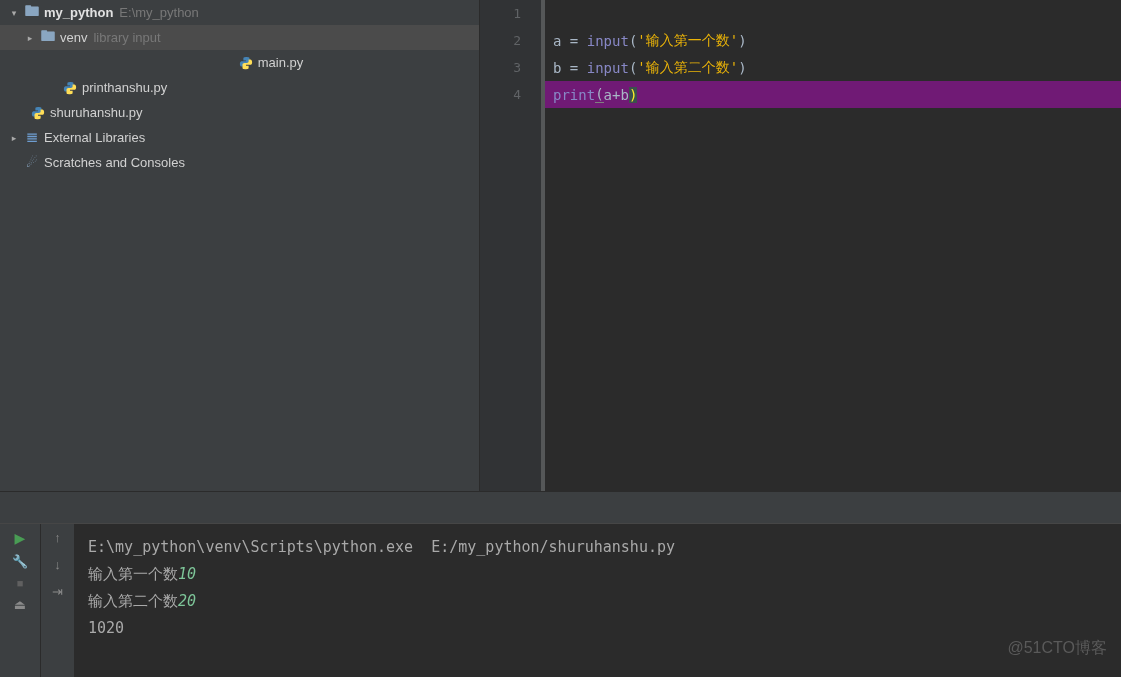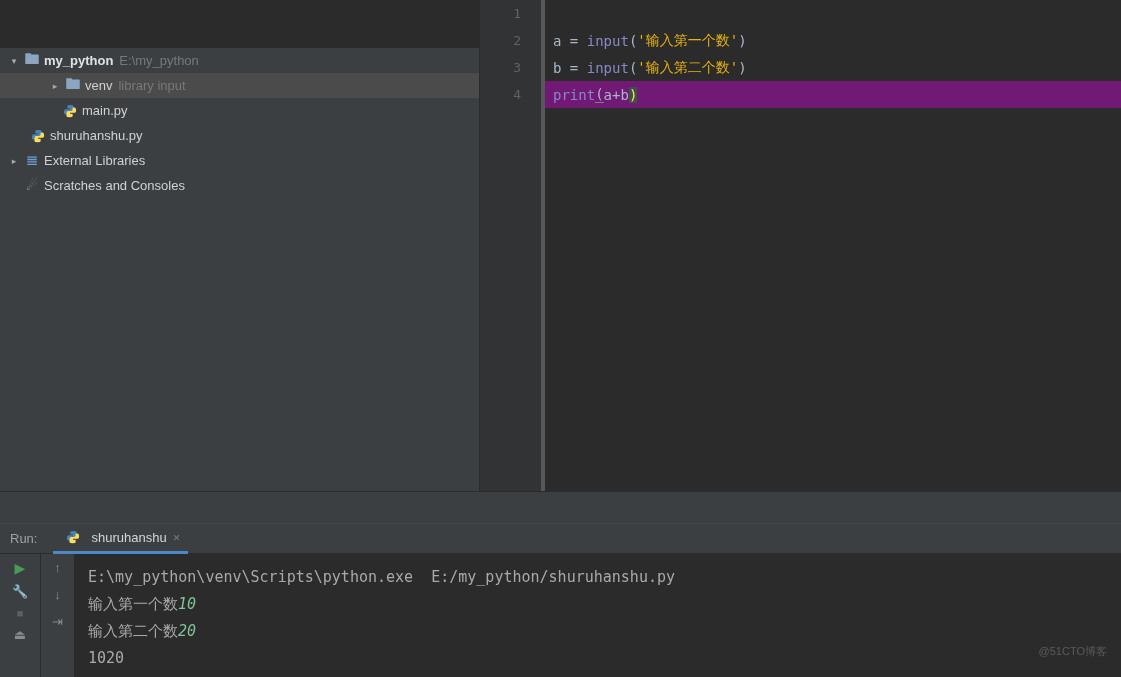--- a/index.html
+++ b/index.html
@@ -15,21 +15,20 @@
   }
   .main-area {
     display: flex;
     height: 491px;
   }
   .project-tree {
     width: 480px;
     background: #3c3f41;
     border-right: 1px solid #2b2b2b;
     overflow: hidden;
-    margin-top: 48px;
   }
   .tree-row {
     display: flex;
     align-items: center;
     height: 25px;
     padding-left: 8px;
     cursor: pointer;
     white-space: nowrap;
   }
   .arrow {
@@ -181,48 +180,57 @@
     padding:10px 14px;
     line-height:27px;
     white-space:pre;
   }
   .user-in { color:#7ec699; font-style:italic; }
   .watermark {
     position:absolute;
     right:14px;
     bottom:18px;
     color:#5a5a5a;
-    font-size:11px;
+    font-size:16px;
   }
 </style>
 </head>
 <body>
 
 <div class="main-area">
   <div class="project-tree">
     <div class="tree-row" style="padding-left:8px;">
       <span class="arrow down"></span>
       <span class="icon folder-icon"></span>
       <span class="name bold">my_python</span>
       <span class="hint">E:\my_python</span>
     </div>
-    <div class="tree-row row-selected" style="padding-left:49px;">
+    <div class="tree-row row-selected" style="padding-left:24px;">
       <span class="arrow right"></span>
       <span class="icon folder-icon"></span>
       <span class="name">venv</span>
       <span class="hint">library input</span>
+    </div>
+    <div class="tree-row" style="padding-left:58px;justify-content:center;">
+      <span class="icon py-icon">
+        <svg viewBox="0 0 16 16">
+            <path fill="#4584b6" d="M8 1c-3 0-3 1-3 2v2h3v1H3c-1 0-2 1-2 3s1 3 2 3h2v-2c0-1 1-2 2-2h3c1 0 2-1 2-2V3c0-1 0-2-4-2z"></path>
+            <path fill="#ffde57" d="M8 15c3 0 3-1 3-2v-2H8v-1h5c1 0 2-1 2-3s-1-3-2-3h-2v2c0 1-1 2-2 2H6c-1 0-2 1-2 2v3c0 1 0 2 4 2z"></path>
+          </svg>
+      </span>
+      <span class="name">main.py</span>
     </div>
     <div class="tree-row" style="padding-left:58px;">
       <span class="icon py-icon">
         <svg viewBox="0 0 16 16">
             <path fill="#4584b6" d="M8 1c-3 0-3 1-3 2v2h3v1H3c-1 0-2 1-2 3s1 3 2 3h2v-2c0-1 1-2 2-2h3c1 0 2-1 2-2V3c0-1 0-2-4-2z"></path>
             <path fill="#ffde57" d="M8 15c3 0 3-1 3-2v-2H8v-1h5c1 0 2-1 2-3s-1-3-2-3h-2v2c0 1-1 2-2 2H6c-1 0-2 1-2 2v3c0 1 0 2 4 2z"></path>
           </svg>
       </span>
-      <span class="name">main.py</span>
+      <span class="name">printhanshu.py</span>
     </div>
     <div class="tree-row" style="padding-left:26px;">
       <span class="icon py-icon">
         <svg viewBox="0 0 16 16">
             <path fill="#4584b6" d="M8 1c-3 0-3 1-3 2v2h3v1H3c-1 0-2 1-2 3s1 3 2 3h2v-2c0-1 1-2 2-2h3c1 0 2-1 2-2V3c0-1 0-2-4-2z"></path>
             <path fill="#ffde57" d="M8 15c3 0 3-1 3-2v-2H8v-1h5c1 0 2-1 2-3s-1-3-2-3h-2v2c0 1-1 2-2 2H6c-1 0-2 1-2 2v3c0 1 0 2 4 2z"></path>
           </svg>
       </span>
       <span class="name">shuruhanshu.py</span>
     </div>
@@ -249,33 +257,20 @@
       <div class="line"><span class="tk-var">a</span><span class="tk-op"> = </span><span class="tk-func">input</span><span class="tk-par">(</span><span class="tk-str">'输入第一个数'</span><span class="tk-par">)</span></div>
       <div class="line"><span class="tk-var">b</span><span class="tk-op"> = </span><span class="tk-func">input</span><span class="tk-par">(</span><span class="tk-str">'输入第二个数'</span><span class="tk-par">)</span></div>
       <div class="line current"><span class="tk-func">print</span><span class="tk-paren-hl">(</span><span class="tk-var">a+b</span><span class="tk-paren-end">)</span></div>
     </div>
   </div>
 </div>
 
 <div class="mid-bar"></div>
 
 <div class="run-panel">
-  <div class="run-tabs">
-    <span class="run-label">Run:</span>
-    <div class="run-tab">
-      <span class="icon py-icon">
-        <svg viewBox="0 0 16 16">
-            <path fill="#4584b6" d="M8 1c-3 0-3 1-3 2v2h3v1H3c-1 0-2 1-2 3s1 3 2 3h2v-2c0-1 1-2 2-2h3c1 0 2-1 2-2V3c0-1 0-2-4-2z"></path>
-            <path fill="#ffde57" d="M8 15c3 0 3-1 3-2v-2H8v-1h5c1 0 2-1 2-3s-1-3-2-3h-2v2c0 1-1 2-2 2H6c-1 0-2 1-2 2v3c0 1 0 2 4 2z"></path>
-          </svg>
-      </span>
-      <span>shuruhanshu</span>
-      <span class="close-x">×</span>
-    </div>
-  </div>
   <div class="run-body">
     <div class="run-side">
       <span class="run-btn play">▶</span>
       <span class="run-btn">🔧</span>
       <span class="run-btn stop">■</span>
       <span class="run-btn">⏏</span>
     </div>
     <div class="run-side2">
       <span class="run-btn">↑</span>
       <span class="run-btn">↓</span>

